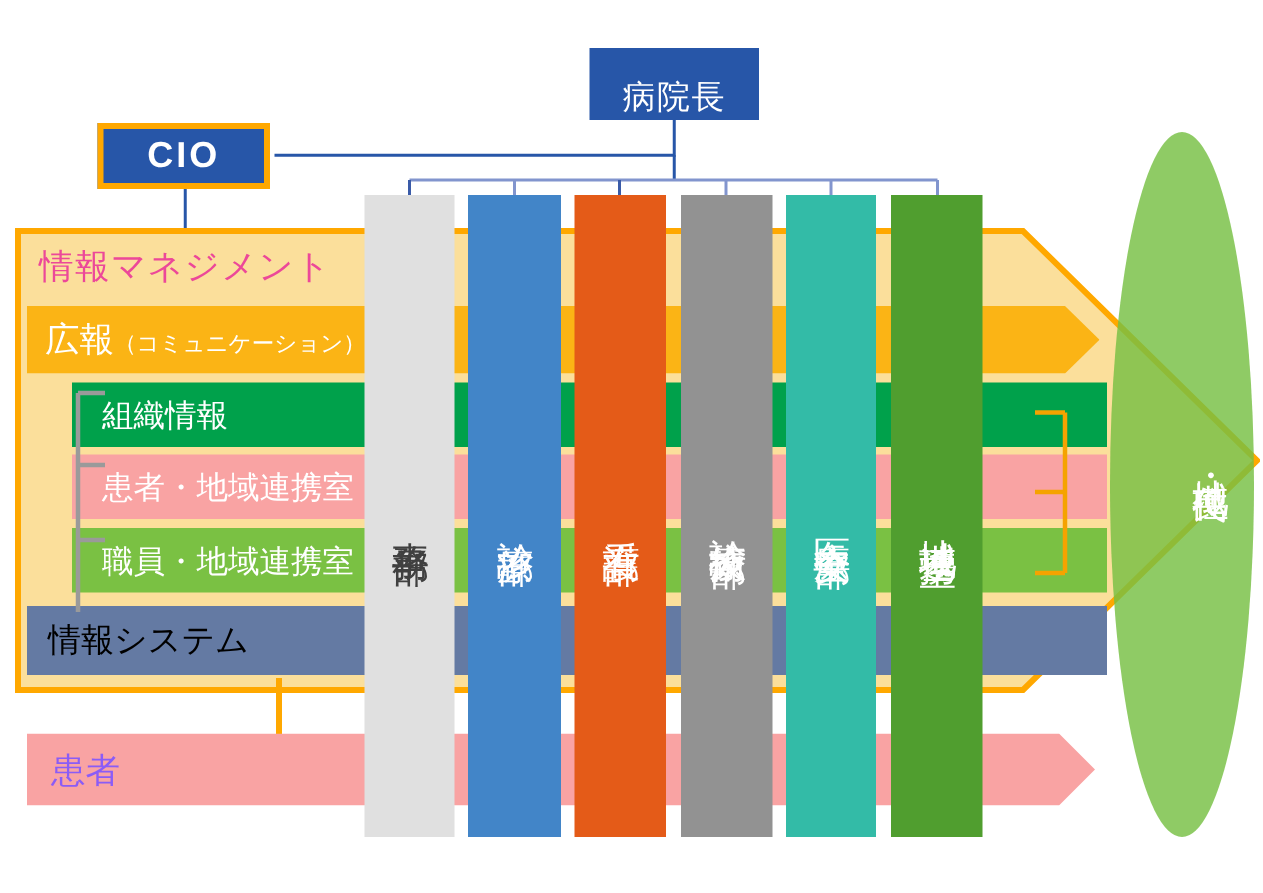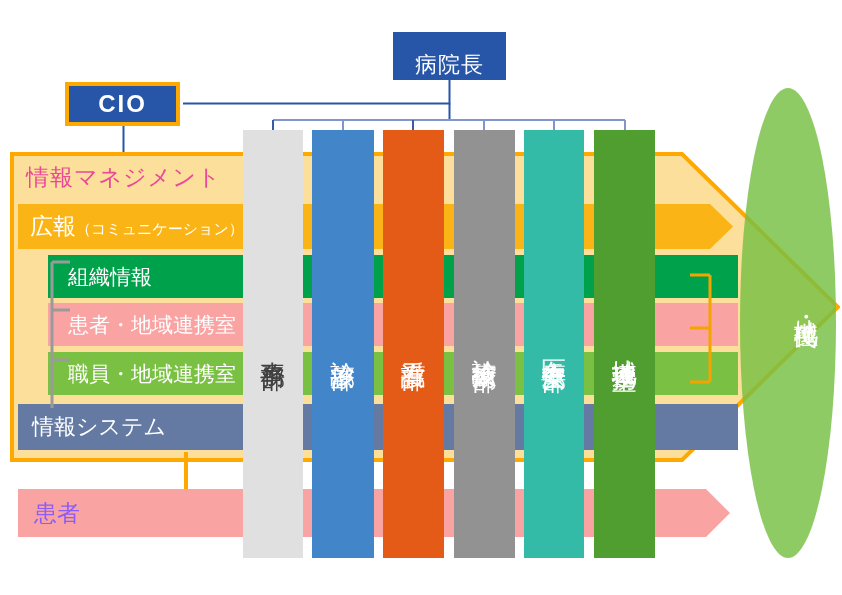--- a/index.html
+++ b/index.html
@@ -79,21 +79,21 @@
     padding-left: 20px;
     box-sizing: border-box;
   }
   .bar-keiei  { top: 255px; background: #00A14B; }
   .bar-kanja  { top: 303px; background: #F9A3A3; }
   .bar-shokuin{ top: 352px; background: #7AC143; }
 
   .syssbar {
     left: 18px; top: 404px; width: 720px; height: 46px;
     background: #647AA3;
-    color: #ffffff; font-size: 22px;
+    color: #000000; font-size: 22px;
     display: flex; align-items: center;
     padding-left: 14px;
     box-sizing: border-box;
     z-index: 20;
   }
 
   
   .kanja-arrow { left: 18px; top: 489px; width: 712px; height: 48px; z-index: 16; }
   .kanja-label {
     left: 34px; top: 498px;

